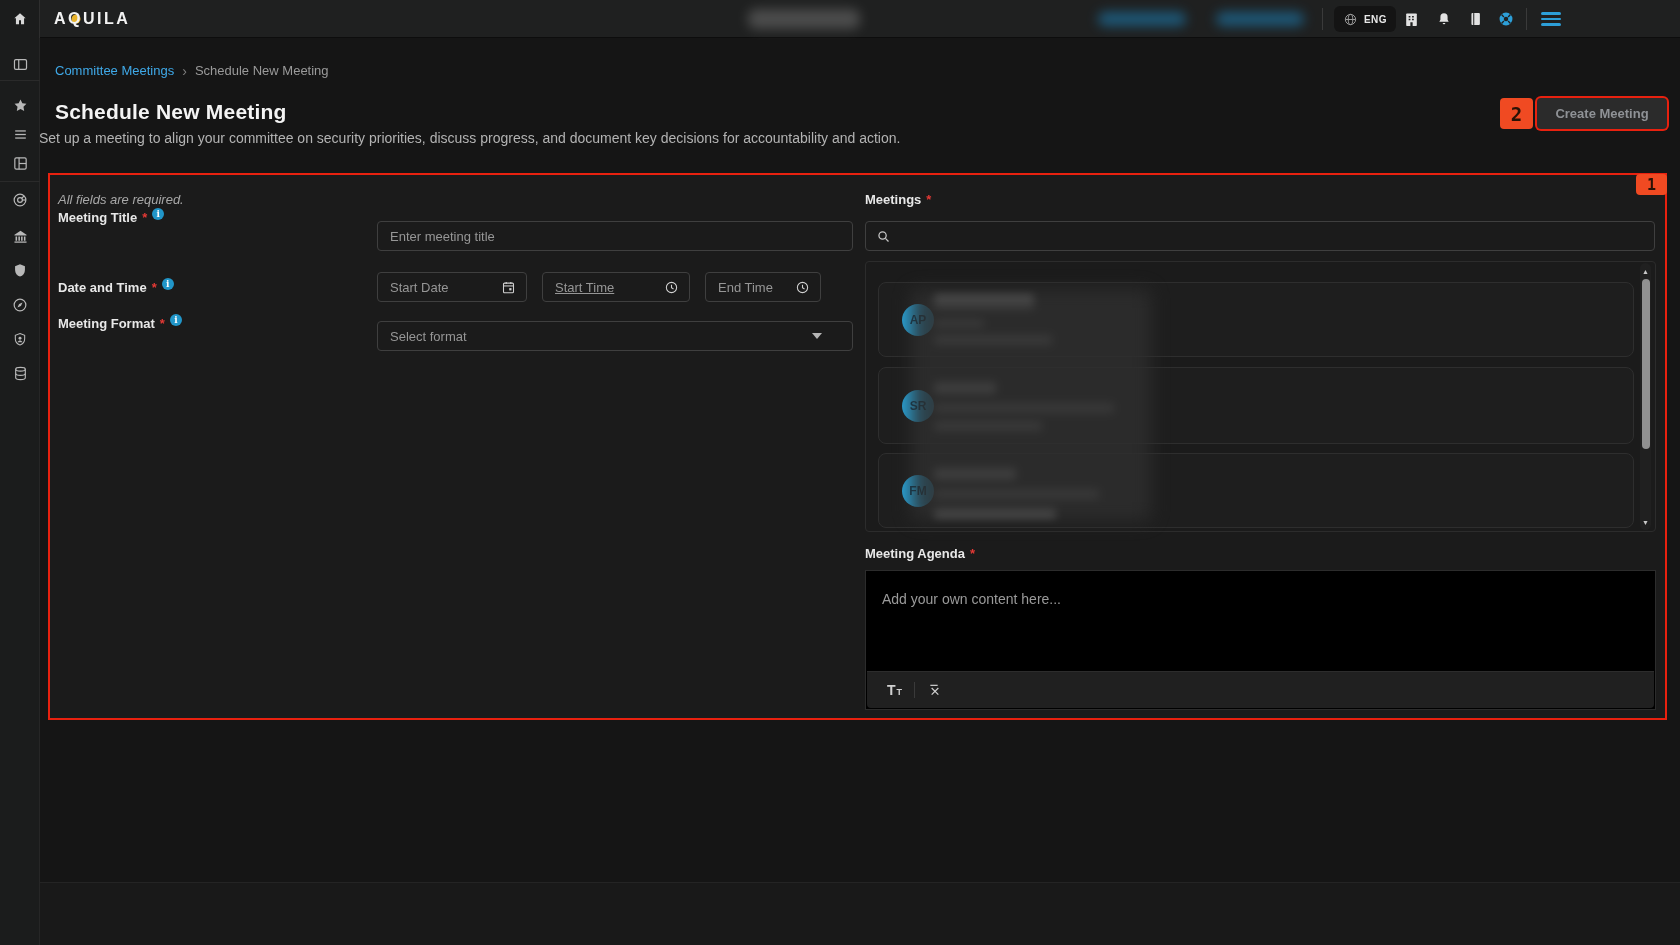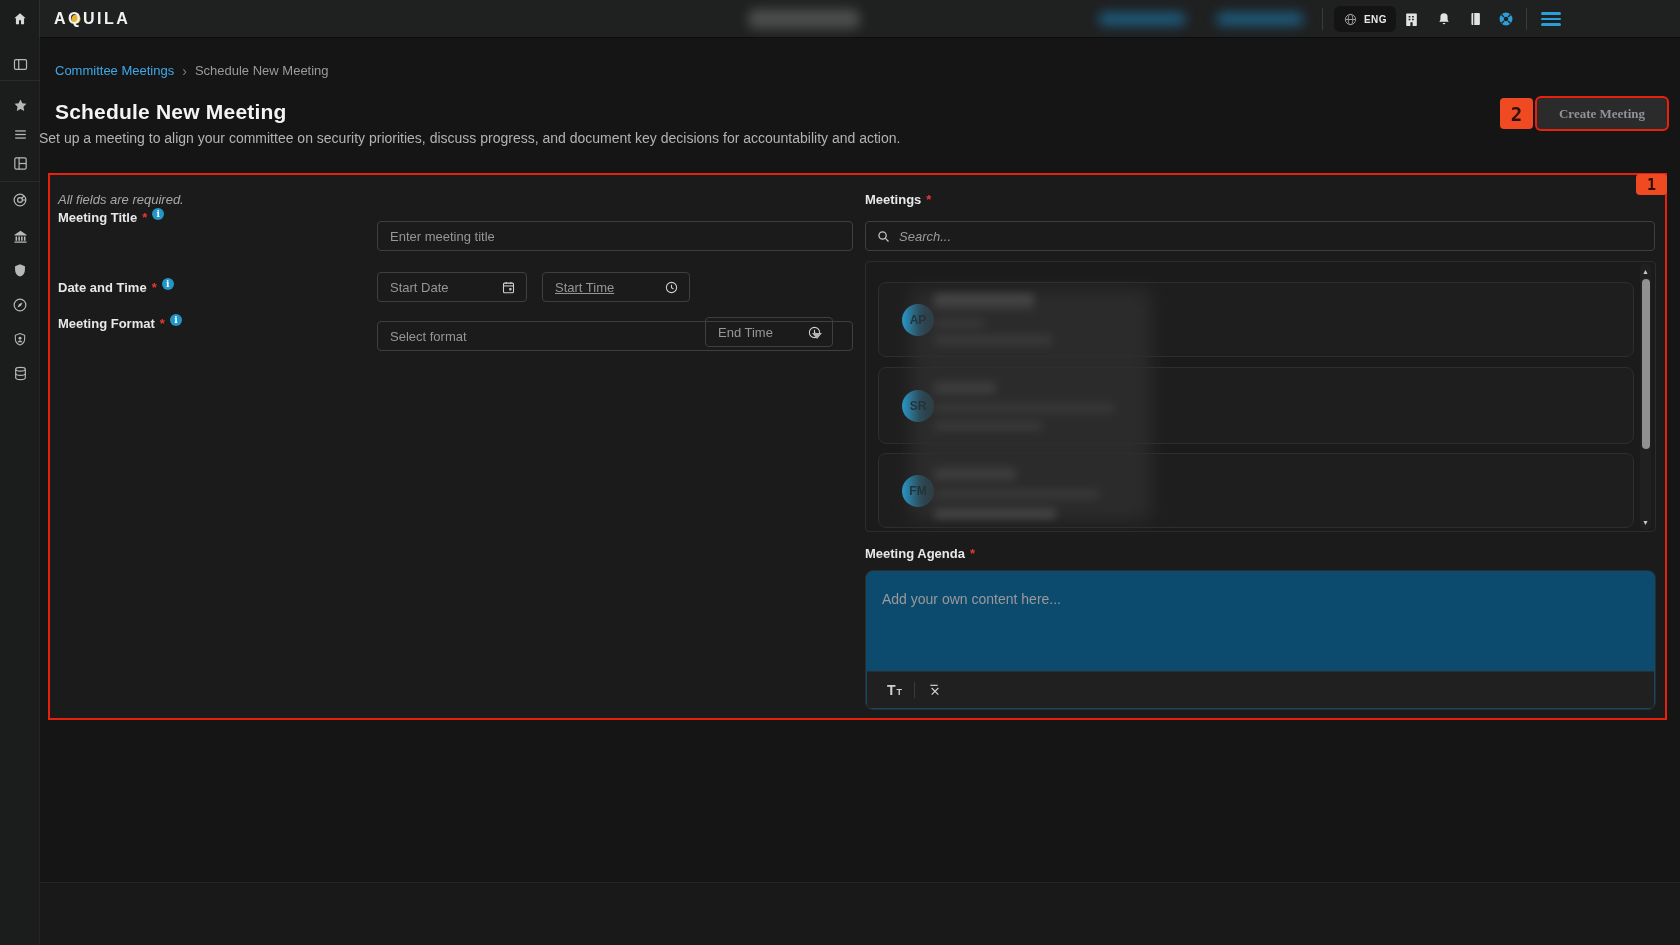--- a/index.html
+++ b/index.html
@@ -35,36 +35,36 @@
   #breadcrumb { position:absolute; left:55px; top:63px; display:flex; align-items:flex-start; gap:8px; font-size:13px; }
   #breadcrumb .bc-link { color:#3fa9e8; cursor:pointer; }
   #breadcrumb .bc-sep { color:#7d7d7d; font-size:14px; }
   #breadcrumb .bc-current { color:#9a9a9a; }
   #page-title { position:absolute; left:55px; top:100px; font-size:21px; font-weight:700; color:#f4f4f4; letter-spacing:.2px; }
   #page-subtitle { position:absolute; left:39px; top:130px; font-size:14px; color:#b3b3b3; }
 
   .anno-badge { position:absolute; background:#f04a22; border-radius:4px; display:flex; align-items:center; justify-content:center; font-family:"DejaVu Sans Mono", monospace; font-weight:700; color:#2a1206; z-index:40; }
   #badge-2 { left:1500px; top:98px; width:33px; height:31px; font-size:19px; }
   #badge-1 { left:1636px; top:174px; width:31px; height:21px; font-size:15px; }
-  #create-btn { position:absolute; left:1537px; top:98px; width:130px; height:31px; background:#2b2b2b; border:none; border-radius:4px; color:#8f9296; font-size:13px; font-weight:700; font-family:Liberation Serif, serif; box-shadow:0 0 0 2px #e8210f; cursor:pointer; }
+  #create-btn { position:absolute; left:1537px; top:98px; width:130px; height:31px; background:#2b2b2b; border:none; border-radius:4px; color:#8f9296; font-size:13px; font-weight:700; font-family:Liberation Sans, sans-serif; box-shadow:0 0 0 2px #e8210f; cursor:pointer; }
 
   
   #form-region { position:absolute; left:48px; top:173px; width:1619px; height:547px; background:#1b1b1b; border:2px solid #e8210f; }
 
   #required-note { position:absolute; left:58px; top:192px; font-style:italic; font-size:13px; color:#a8a8a8; }
   .field-label { position:absolute; left:58px; font-size:13px; font-weight:700; color:#e8e8e8; display:flex; align-items:center; gap:5px; }
   #label-title { top:210px; } #label-datetime { top:280px; } #label-format { top:316px; }
   .req { color:#e53935; font-weight:700; }
   .info-icon { width:12px; height:12px; border-radius:50%; background:#2196c9; color:#fff; font-size:9px; font-weight:700; font-family:"DejaVu Serif",serif; display:flex; align-items:center; justify-content:center; margin-top:-8px; cursor:pointer; }
 
   .text-input { position:absolute; background:transparent; border:1px solid #3f3f3f; border-radius:4px; color:#d8d8d8; font-size:13px; font-family:"Liberation Sans",sans-serif; padding:0 12px; outline:none; }
   .text-input::placeholder { color:#969696; opacity:1; }
   #input-title { left:377px; top:221px; width:476px; height:30px; }
   .picker { position:absolute; top:272px; height:30px; border:1px solid #3f3f3f; border-radius:4px; display:flex; align-items:center; justify-content:space-between; padding:0 10px 0 12px; color:#969696; font-size:13px; cursor:pointer; }
-  #picker-date { left:377px; width:150px; } #picker-start { left:542px; width:148px;text-decoration:underline; } #picker-end { left:705px; width:128px;margin-top:45px; }
+  #picker-date { left:377px; width:150px; } #picker-start { left:542px; width:148px;text-decoration:underline; } #picker-end { left:705px; width:116px; }
   #select-format { position:absolute; left:377px; top:321px; width:476px; height:30px; border:1px solid #3f3f3f; border-radius:4px; display:flex; align-items:center; justify-content:space-between; padding:0 30px 0 12px; color:#969696; font-size:13px; cursor:pointer; }
   .caret-down { width:0; height:0; border-left:5px solid transparent; border-right:5px solid transparent; border-top:6px solid #b5b5b5; }
 
   
   #label-attendees { position:absolute; left:865px; top:192px; font-size:13px; font-weight:700; color:#e8e8e8; display:flex; gap:5px; }
   #search-wrap { position:absolute; left:865px; top:221px; width:790px; height:30px; border:1px solid #3f3f3f; border-radius:4px; display:flex; align-items:center; padding:0 10px; gap:8px; }
   #search-input { flex:1; background:transparent; border:none; outline:none; color:#d8d8d8; font-size:13px; font-style:italic; font-family:"Liberation Sans",sans-serif; }
   #search-input::placeholder { color:#9a9a9a; opacity:1; }
   #attendee-list { position:absolute; left:865px; top:261px; width:791px; height:271px; border:1px solid #2c2c2c; border-radius:4px; }
   .att-card { position:absolute; left:12px; width:756px; background:#1e1e1e; border:1px solid #2e2e2e; border-radius:8px; cursor:pointer; }
@@ -81,21 +81,21 @@
   #card-3 .bar-name  { top:14px; width:82px;  height:12px; background:#c0c0c0; }
   #card-3 .bar-role  { top:35px; width:165px; height:10px; background:#8f8f8f; }
   #card-3 .bar-email { top:53px; width:122px; height:10px; background:#9a9a9a; }
   #scrollbar { position:absolute; right:4px; top:1px; width:11px; height:267px; background:#202020; border-radius:6px; }
   .sb-arrow { position:absolute; left:0; width:11px; height:12px; font-size:7px; color:#c9c9c9; display:flex; align-items:center; justify-content:center; cursor:pointer; }
   #sb-up { top:2px; } #sb-down { bottom:2px; }
   #sb-thumb { position:absolute; left:1.5px; top:16px; width:8px; height:170px; background:#919191; border-radius:4px; cursor:pointer; }
 
   
   #label-agenda { position:absolute; left:865px; top:546px; font-size:13px; font-weight:700; color:#e8e8e8; display:flex; gap:5px; }
-  #agenda-box { position:absolute; left:865px; top:570px; width:791px; height:140px; border:1px solid #2c2c2c; border-radius:8px; background:#0c4a6e; cursor:text; }
+  #agenda-box { position:absolute; left:865px; top:570px; width:791px; height:140px; border:1px solid #2c2c2c; border-radius:0; background:#000000; cursor:text; }
   #agenda-placeholder { position:absolute; left:16px; top:20px; font-size:14px; color:#9a9a9a; }
   #agenda-toolbar { position:absolute; left:1px; bottom:1px; width:787px; height:37px; background:#202020; border-top:1px solid #2c2c2c; border-radius:0 0 4px 4px; display:flex; align-items:center; padding-left:20px; gap:12px; }
   .ag-tool { display:flex; align-items:flex-end; color:#d0d0d0; cursor:pointer; }
   .tt-big { font-size:14px; font-weight:700; line-height:13px; }
   .tt-small { font-size:9px; font-weight:700; line-height:9px; margin-left:1px; }
   .ag-divider { width:1px; height:16px; background:#3a3a3a; }
 
   #footer-line { position:absolute; left:40px; top:882px; width:1640px; height:1px; background:#242424; }
   #footer-area { position:absolute; left:40px; top:883px; width:1640px; height:62px; background:#191919; }
 
@@ -330,21 +330,20 @@
     <span>Meetings</span>
     <span class="req">*</span>
   </div>
   <div id="search-wrap">
     <span>
       <svg width="15" height="15" viewBox="0 0 24 24" fill="none" stroke="#c7c7c7" stroke-width="2">
           <circle cx="10.5" cy="10.5" r="5.8"></circle>
           <line x1="15" y1="15" x2="20" y2="20"></line>
         </svg>
     </span>
-    <input id="search-input" type="text" placeholder="Search..." style="">
   </div>
 
   <div id="attendee-list">
     <div id="card-1" class="att-card">
       <div class="avatar">AP</div>
       <div class="bbar bar-name"></div>
       <div class="bbar bar-role"></div>
       <div class="bbar bar-email"></div>
     </div>
     <div id="card-2" class="att-card">

